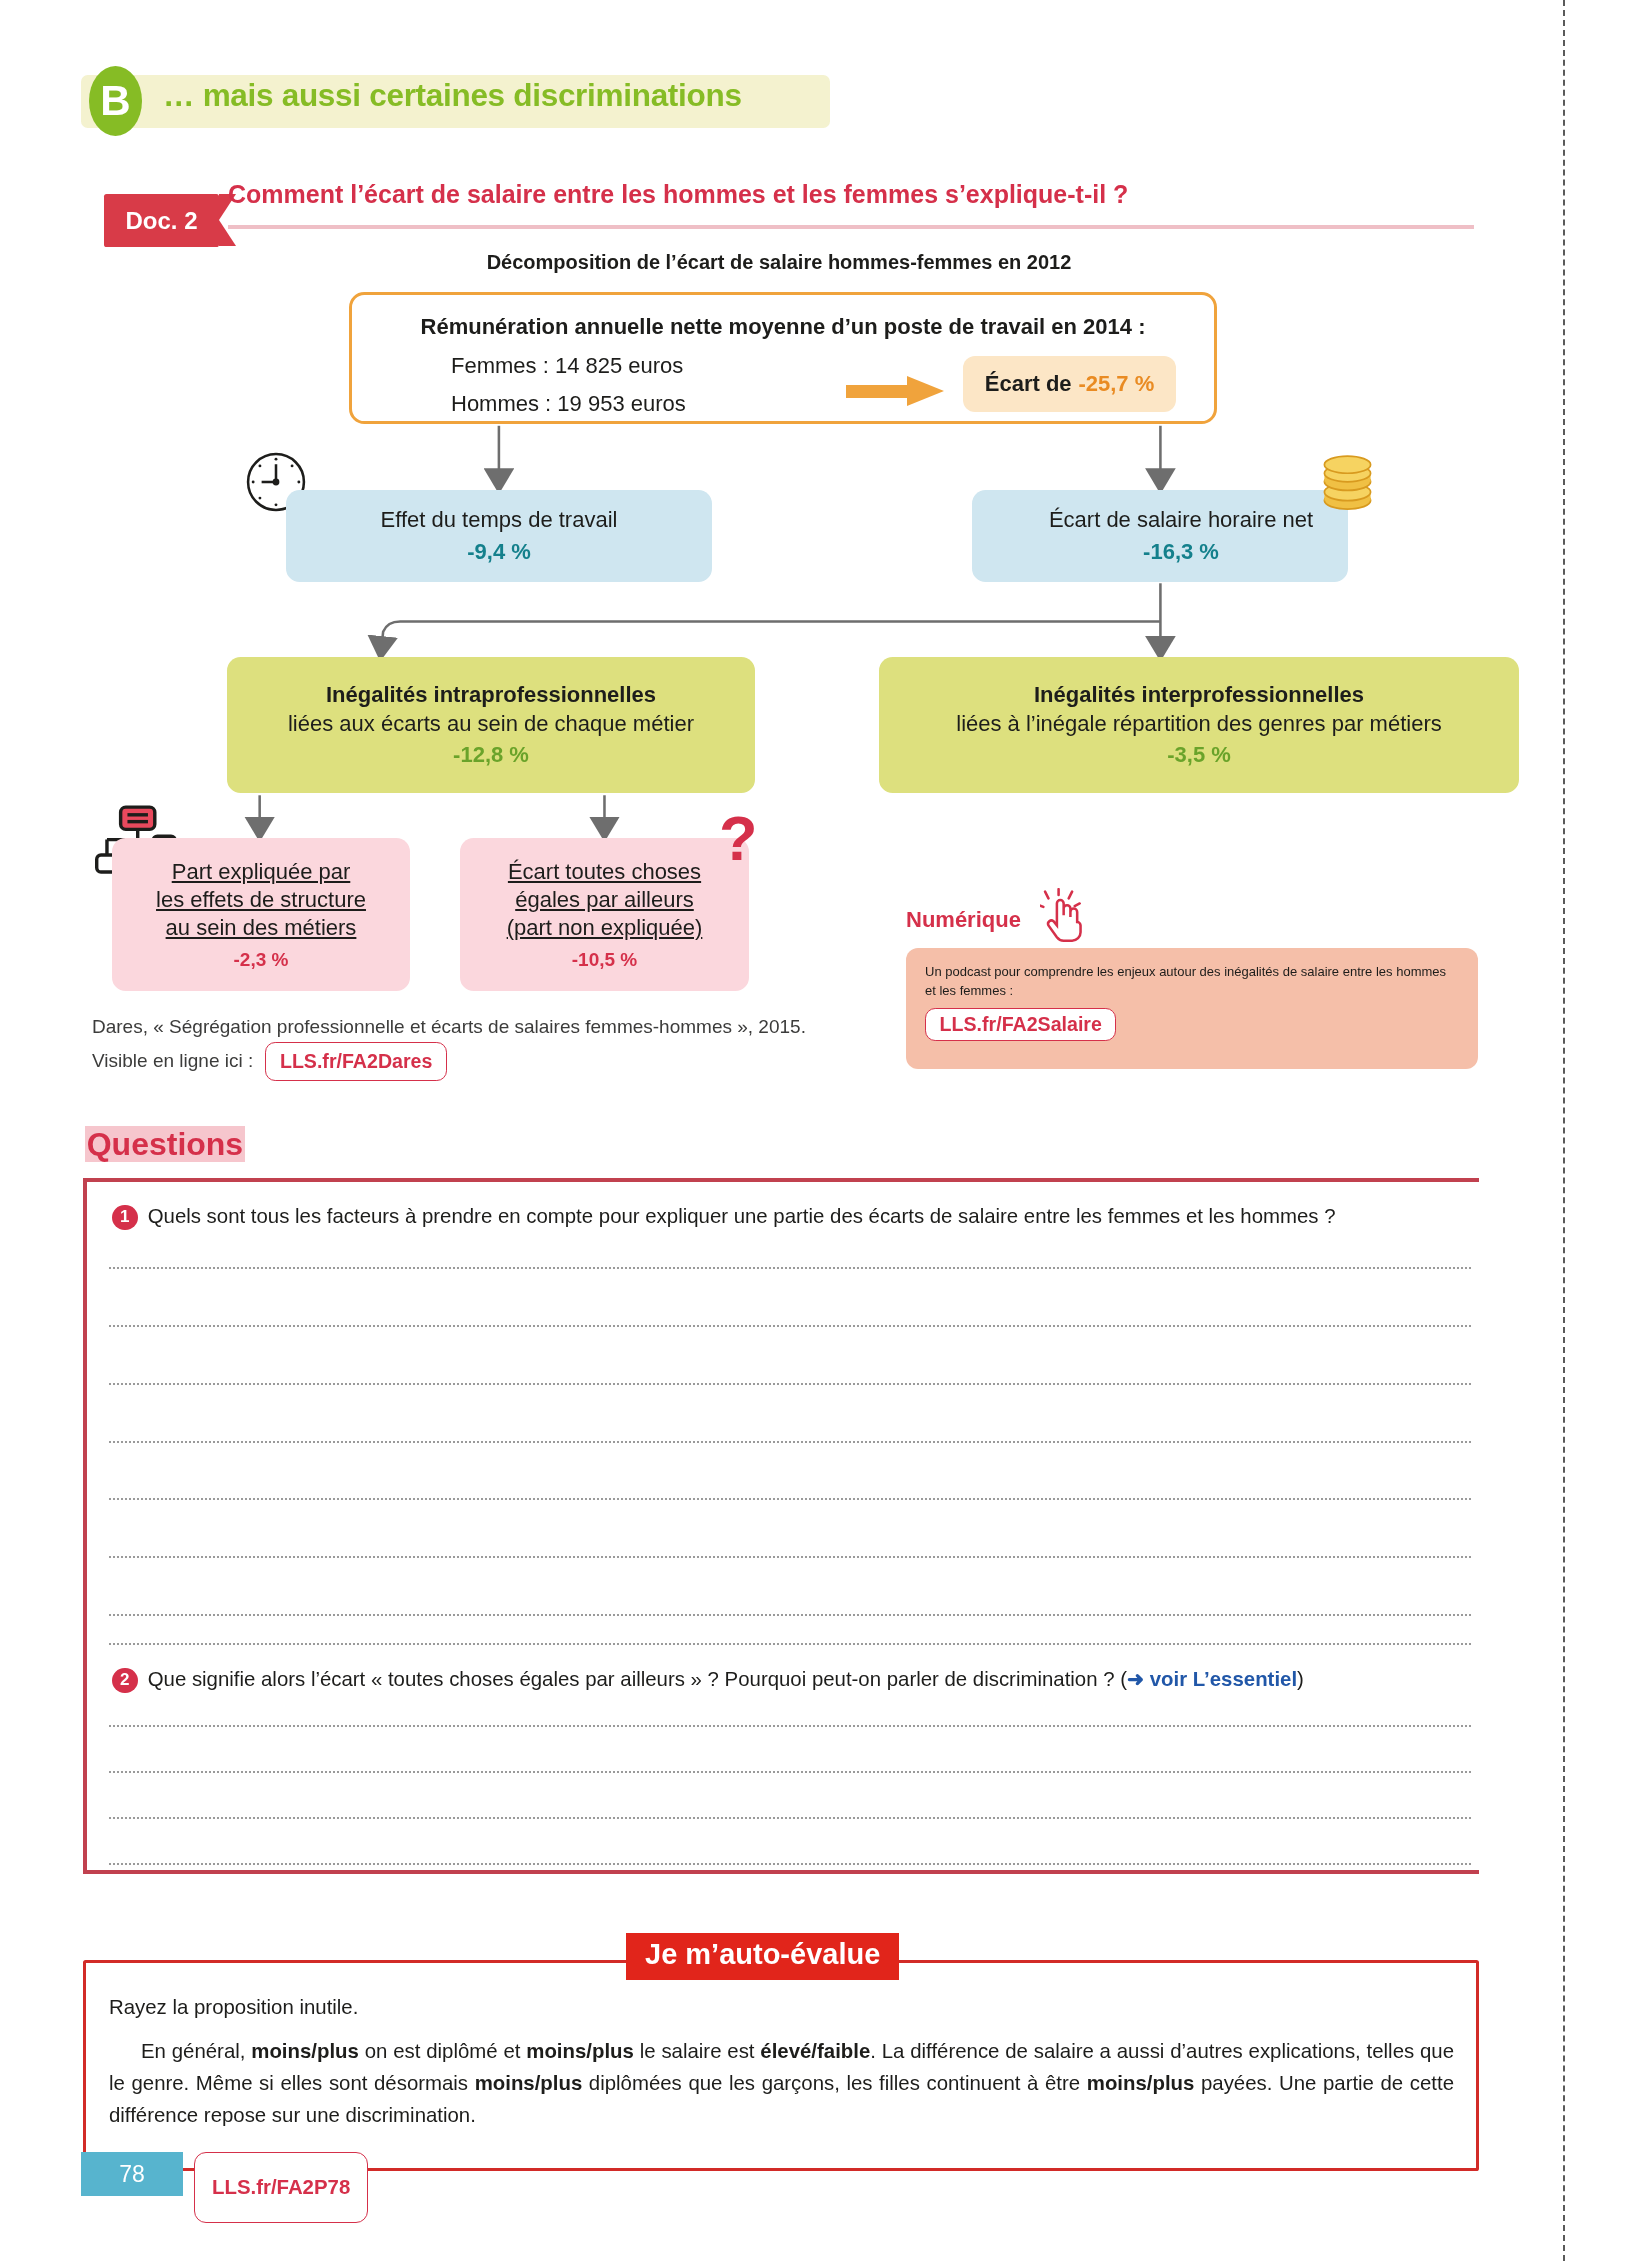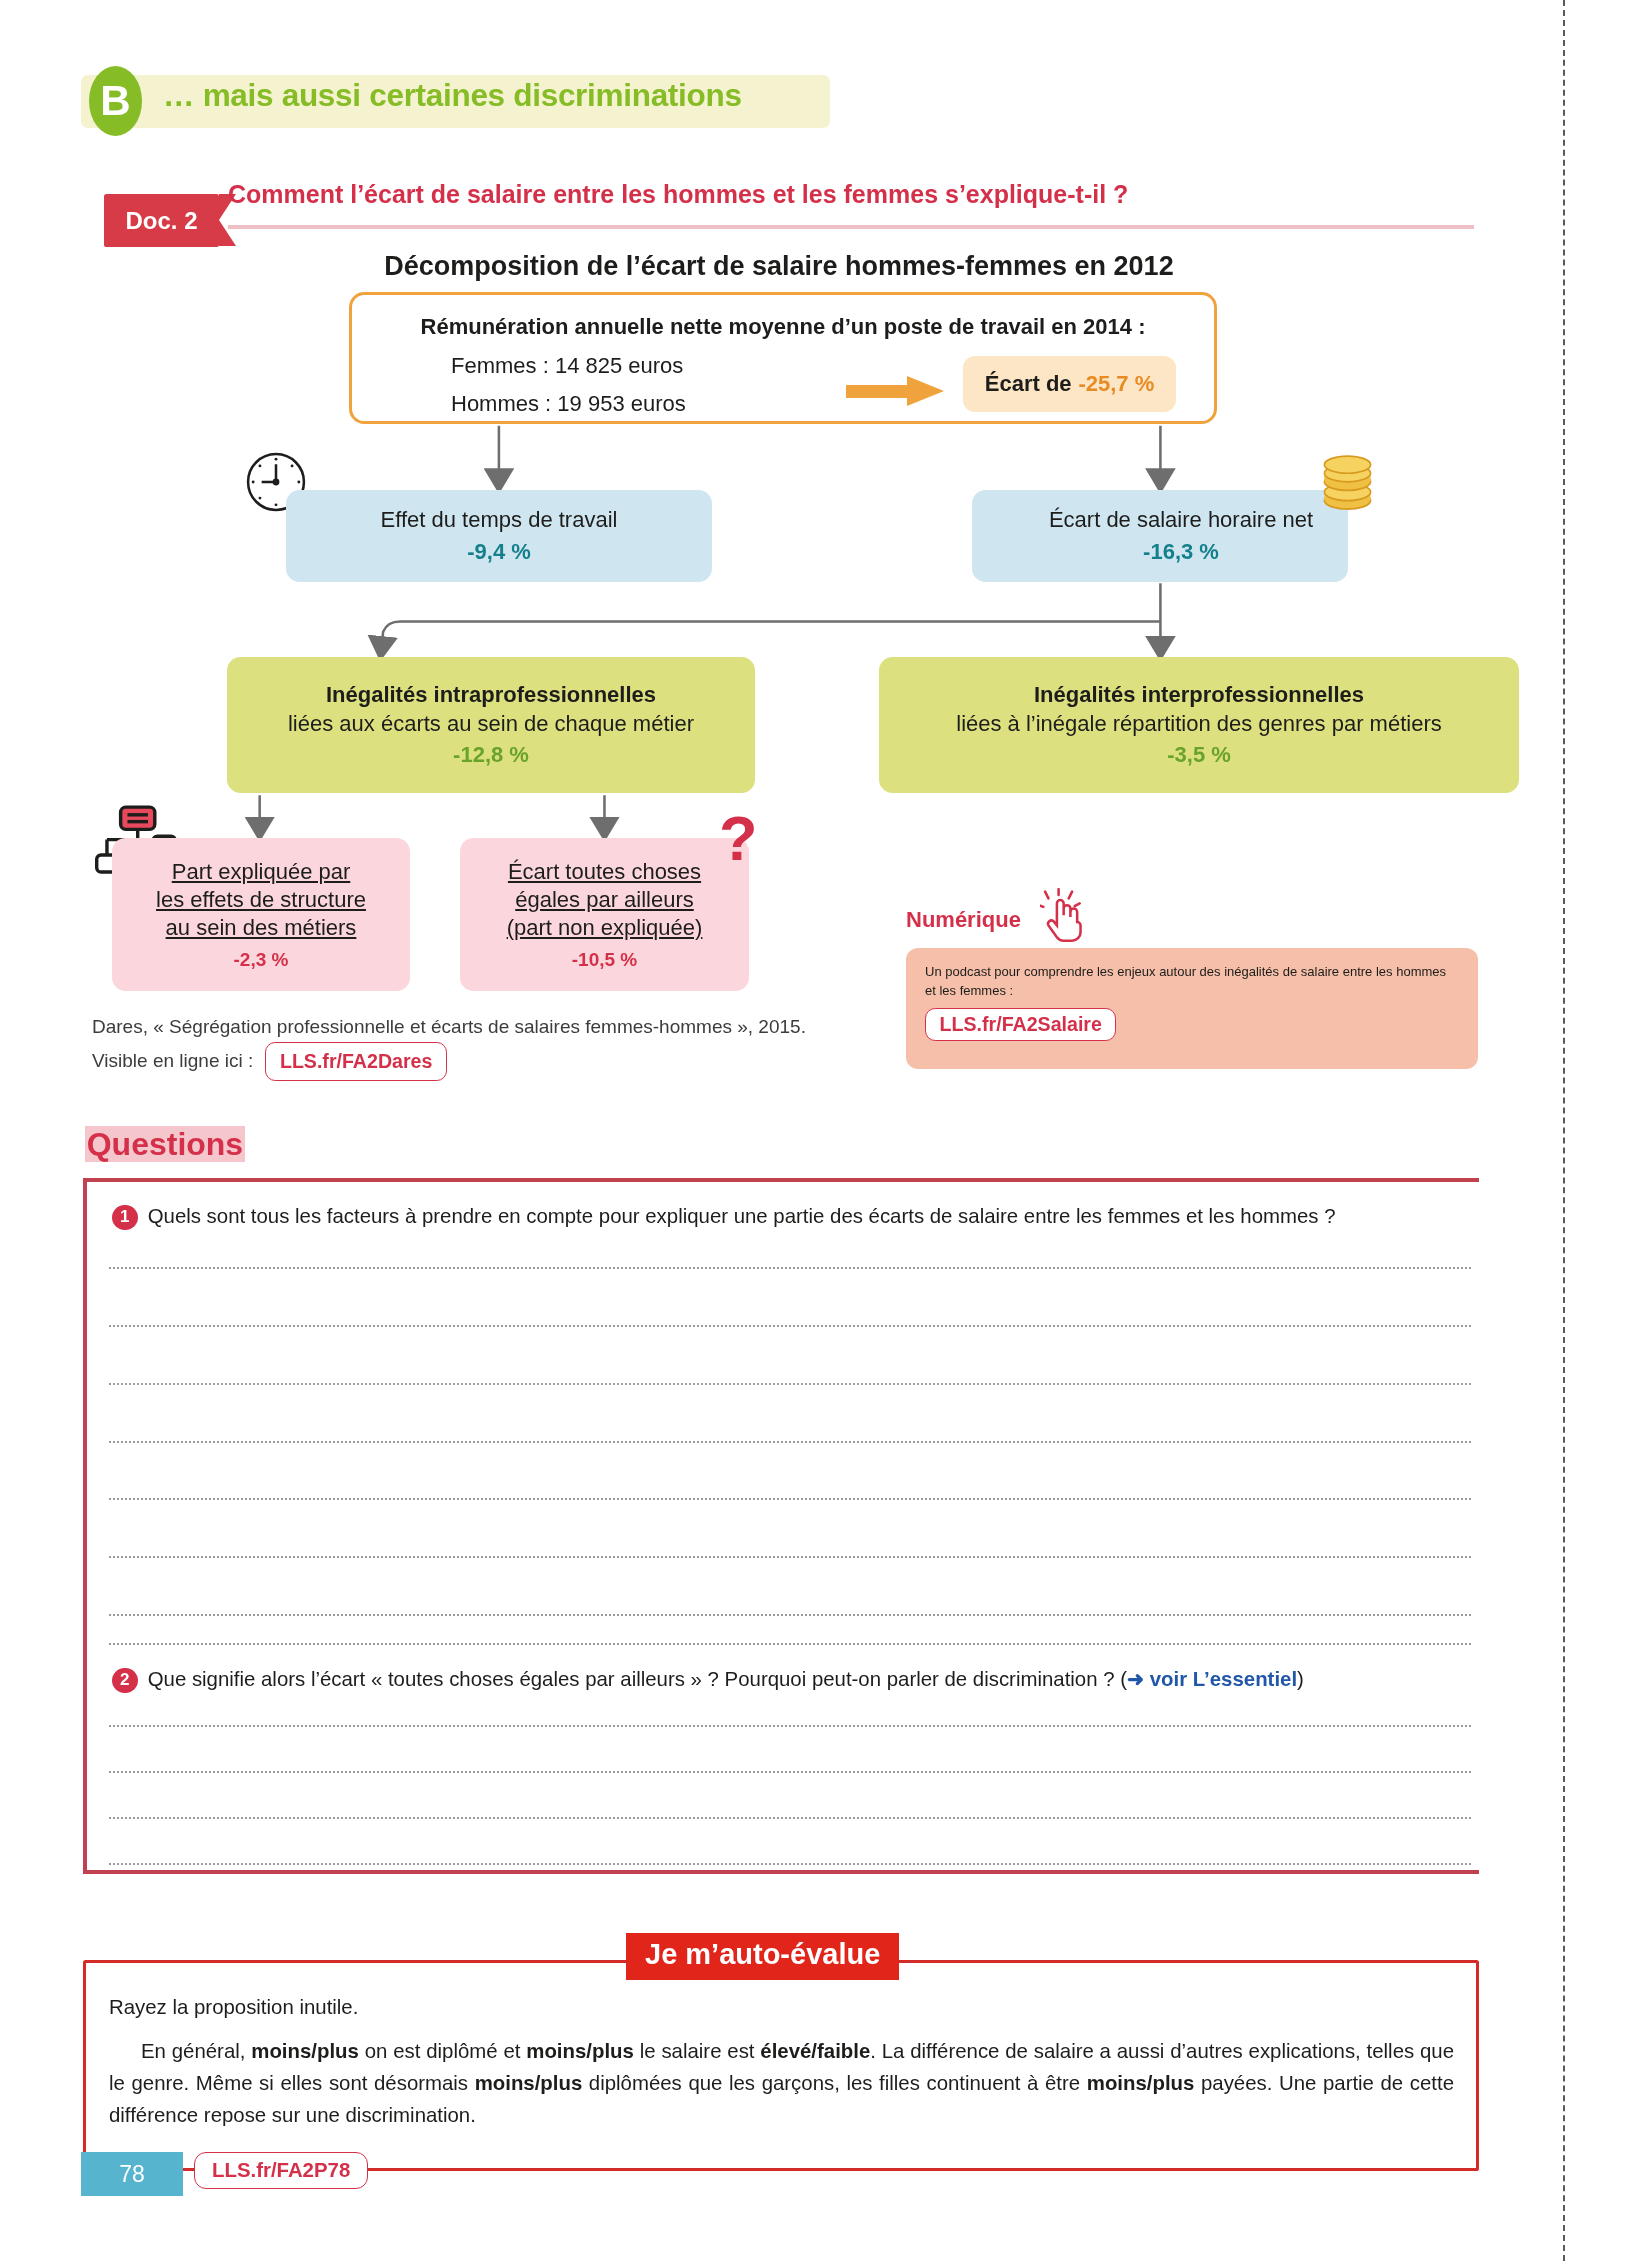--- a/index.html
+++ b/index.html
@@ -61,21 +61,21 @@
     white-space:nowrap;
   }
   .doc-rule{
     position:absolute; left:228px; top:225px; width:1246px; height:4.3px;
     background:#efbfc6;
   }
 
   
   .diagram-title{
     position:absolute; left:0; top:251px; width:1558px;
-    text-align:center; font-size:27px; font-weight:bold; color:#1d1d1b;
+    text-align:center; font-size:20px; font-weight:bold; color:#1d1d1b;
   }
 
   .box-salary{
     position:absolute; left:349px; top:292px; width:868px; height:132px;
     border:3.4px solid #f0a33c; border-radius:15.3px; background:#fff;
   }
   .box-salary .l1{
     position:absolute; left:0; right:0; top:19px; text-align:center;
     font-size:22px; font-weight:bold;
   }
@@ -228,21 +228,21 @@
   .folio{
     position:absolute; left:81px; top:2152px; width:102px; height:44px;
     background:#57b4ce; color:#fff; font-size:23px;
     display:flex; align-items:center; justify-content:center;
   }
   .folio-link{
     position:absolute; left:194px; top:2152px;
     display:inline-flex; align-items:center; justify-content:center;
     border:1.7px solid #d5304a; border-radius:12px;
     color:#d5304a; font-weight:bold; font-size:20.4px;
-    padding:6px 17px; background:#fff;
+    padding:23px 17px; background:#fff;
   }
 </style>
 </head>
 <body>
 
 <div class="page">
 
   <div class="cut-line"></div>
 
   <div class="sect-b"></div>

